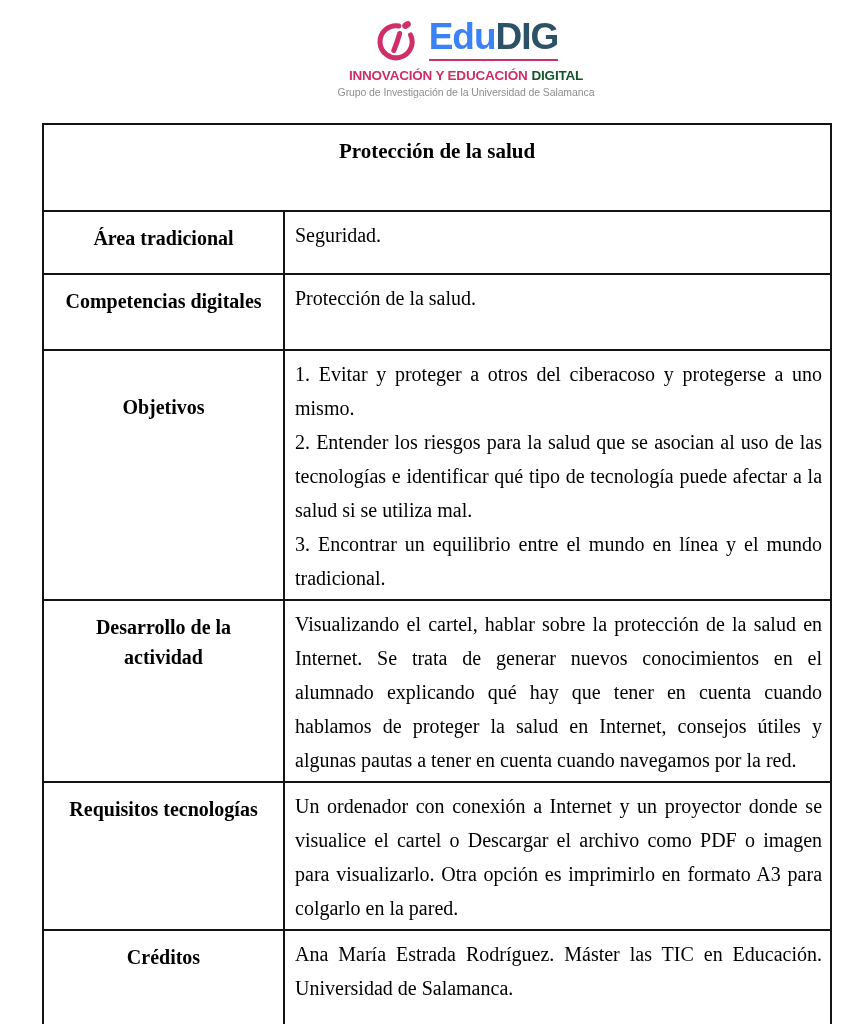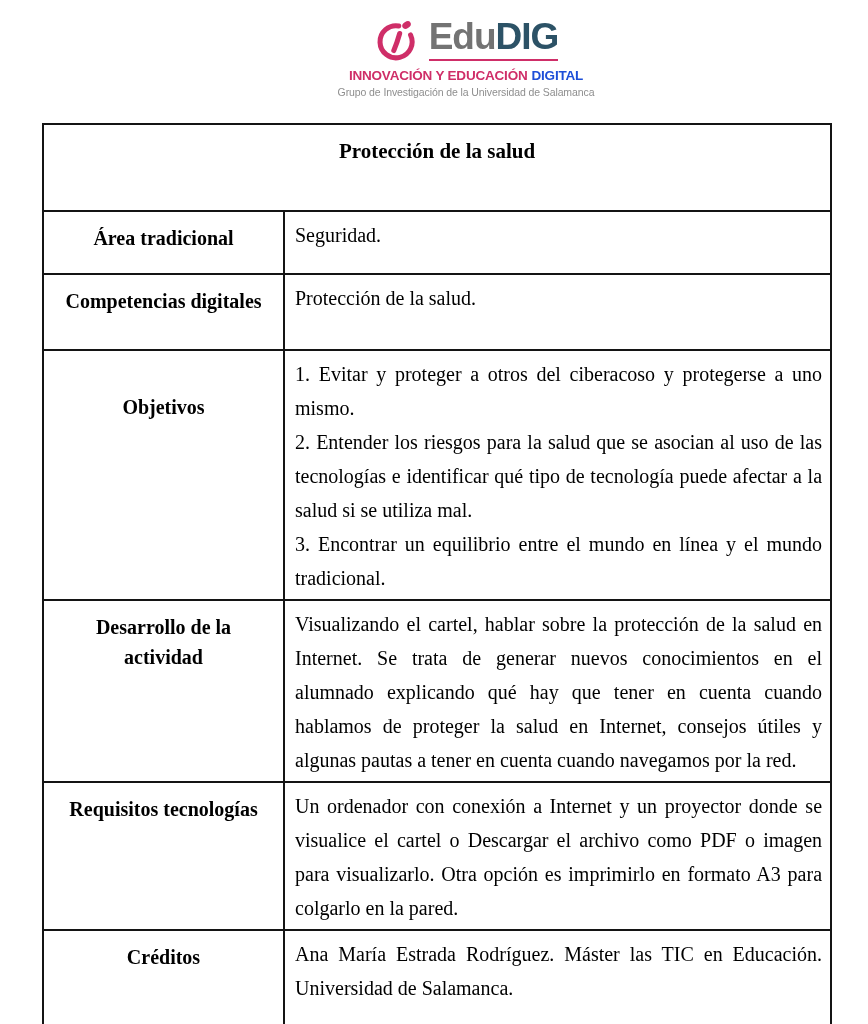--- a/index.html
+++ b/index.html
@@ -20,29 +20,29 @@
     font-family: "Liberation Sans", sans-serif;
   }
   .logo-top { display: flex; align-items: center; gap: 11px; }
   .logo-icon { width: 44px; height: 46px; }
   .wordmark {
     font-weight: bold; font-size: 37px; line-height: 40px;
     letter-spacing: -1px;
     border-bottom: 2.5px solid #cf2e68;
     padding-bottom: 2px;
   }
-  .wm-edu { color: #737373; }
+  .wm-edu { color: #3b82f6; }
   .wm-dig { color: #2c5266; }
   .subtitle {
     margin-top: 6px;
     font-weight: bold; font-size: 13.5px; letter-spacing: -0.2px;
     white-space: nowrap;
   }
   .sub-pink { color: #cf2e68; }
-  .sub-blue { color: #1d4ed8; margin-left: 4px; }
+  .sub-blue { color: #14532d; margin-left: 4px; }
   .caption {
     margin-top: 3px;
     font-size: 10.5px; letter-spacing: -0.1px; color: #8e8e8e;
     white-space: nowrap;
   }
 
   
   table.activity {
     position: absolute; top: 123px; left: 42px;
     width: 788px;

